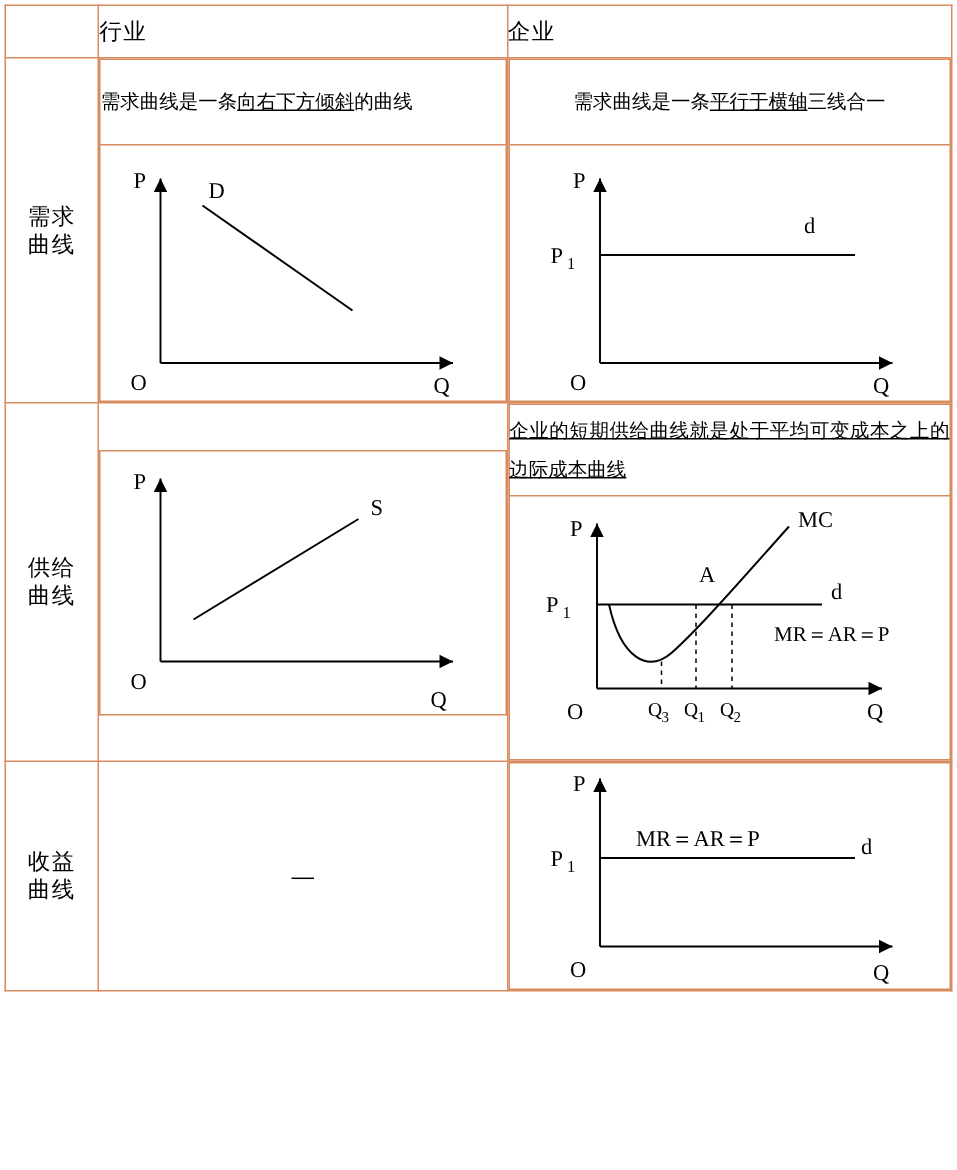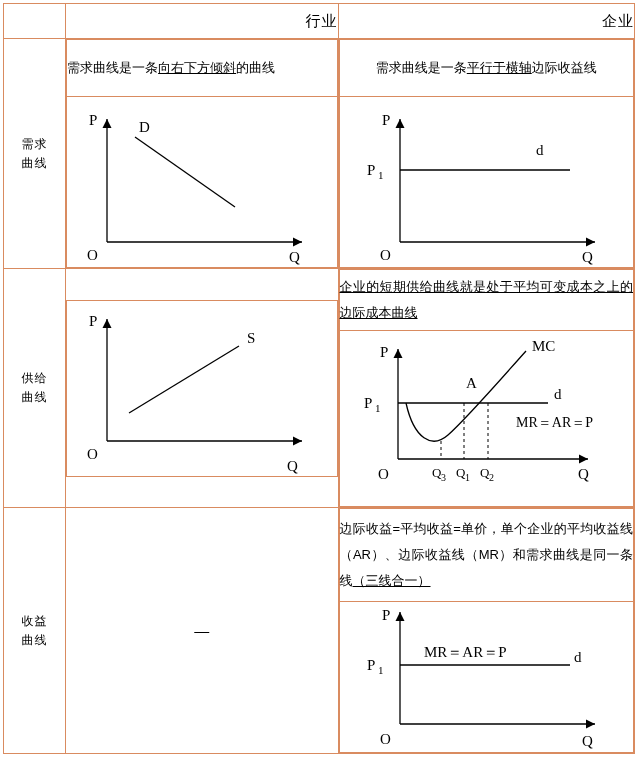--- a/index.html
+++ b/index.html
@@ -28,27 +28,27 @@
     padding: 0;
     vertical-align: middle;
     font-weight: normal;
   }
   .col-label { width: 62px; }
   .col-ind { width: 272px; }
   .col-firm { width: 296px; }
 
   .hdr {
     height: 34px;
-    text-align: right;
+    text-align: left;
     font-size: 15px;
     letter-spacing: 1px;
   }
   .rowlabel {
     text-align: center;
-    font-size: 12px;
+    font-size: 15px;
     line-height: 19px;
     letter-spacing: 1px;
   }
   .textcell {
     font-size: 13px;
     line-height: 26px;
     padding: 8px 10px 10px 10px;
     text-align: justify;
   }
   .textcell.center { text-align: center; }
@@ -123,21 +123,21 @@
           </td>
                 </tr>
         </tbody>
             </table>
       </td>
       <td>
         <table class="inner">
               <tbody>
           <tr>
                   <td class="textcell center sep" style="height:56px">
-            <span>需求曲线是一条</span><span class="u">平行于横轴</span><span>边际收益线</span>
+            <span>需求曲线是一条</span><span class="u">平行于横轴</span><span>三线合一</span>
           </td>
                 </tr>
           <tr>
                   <td class="graphcell">
             <svg width="294" height="170" viewBox="0 0 294 170">
               <line x1="60" y1="145" x2="60" y2="22" stroke="#000" stroke-width="1.3"></line>
               <path d="M60,22 l-4.5,9 l9,0 z" fill="#000"></path>
               <line x1="60" y1="145" x2="255" y2="145" stroke="#000" stroke-width="1.3"></line>
               <path d="M255,145 l-9,-4.5 l0,9 z" fill="#000"></path>
               <line x1="60" y1="73" x2="230" y2="73" stroke="#000" stroke-width="1.3"></line>
@@ -227,25 +227,20 @@
     <tr>
       <td class="rowlabel">
         <div>收益</div>
         <div>曲线</div>
       </td>
       <td class="dash">—</td>
       <td>
         <table class="inner">
               <tbody>
           <tr>
-                  <td class="textcell sep" style="height:92px">
-            <span>边际收益=平均收益=单价，单个企业的平均收益线（AR）、边际收益线（MR）和需求曲线是同一条线</span><span class="u">（三线合一）</span>
-          </td>
-                </tr>
-          <tr>
                   <td class="graphcell">
             <svg width="294" height="150" viewBox="0 0 294 150">
               <line x1="60" y1="122" x2="60" y2="10" stroke="#000" stroke-width="1.3"></line>
               <path d="M60,10 l-4.5,9 l9,0 z" fill="#000"></path>
               <line x1="60" y1="122" x2="255" y2="122" stroke="#000" stroke-width="1.3"></line>
               <path d="M255,122 l-9,-4.5 l0,9 z" fill="#000"></path>
               <line x1="60" y1="63" x2="230" y2="63" stroke="#000" stroke-width="1.3"></line>
               <text x="42" y="18" font-size="15">P</text>
               <text x="40" y="142" font-size="15">O</text>
               <text x="242" y="144" font-size="15">Q</text>

